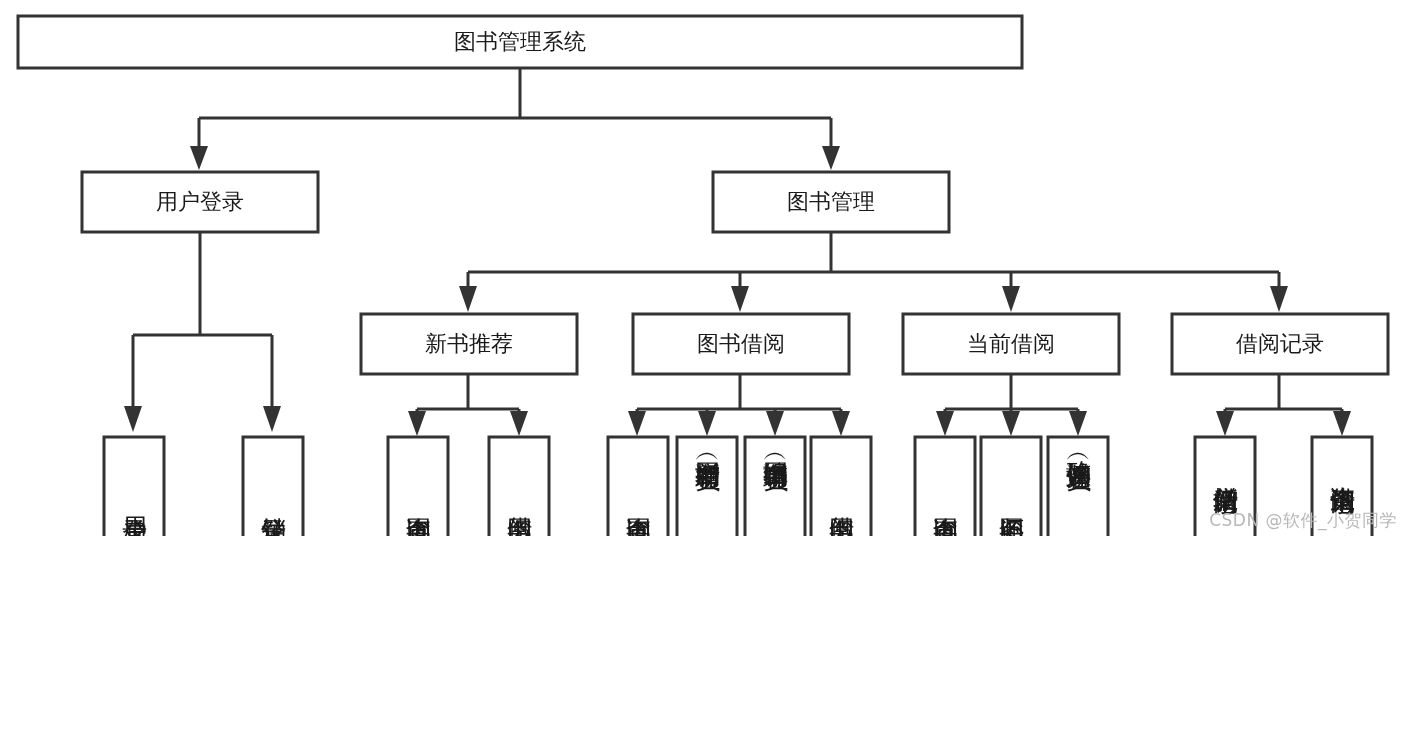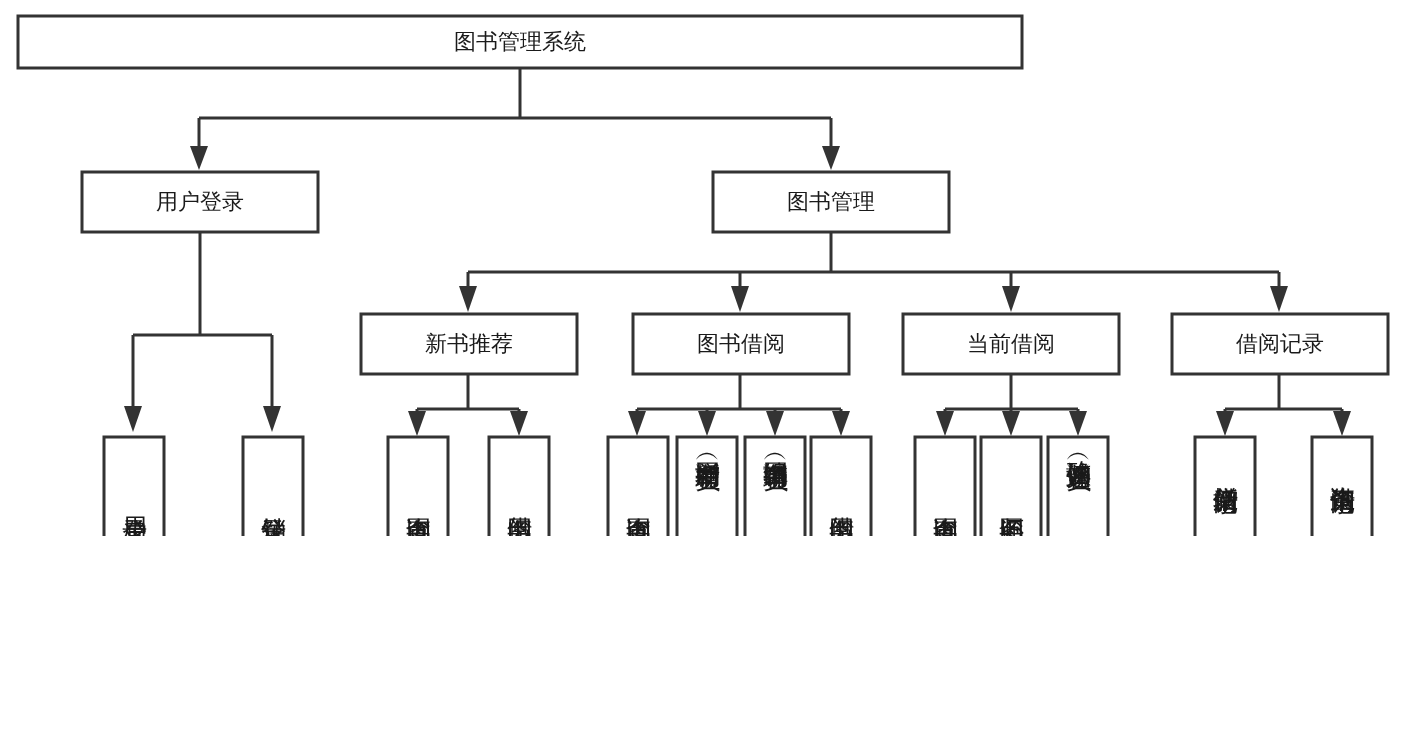--- a/index.html
+++ b/index.html
@@ -240,13 +240,14 @@
     <span class="vert-label">确认归还（管理员）</span>
   </div>
 
   <div class="vert-label-wrap" style="left:1195px; top:466px; width:60px; height:269px;">
     <span class="vert-label">新增借阅记录</span>
   </div>
   <div class="vert-label-wrap" style="left:1312px; top:466px; width:60px; height:269px;">
     <span class="vert-label">查询借阅记录</span>
   </div>
 
+  <div class="watermark">CSDN @软件_小贺同学</div>
 </div>
 
 </body></html>

